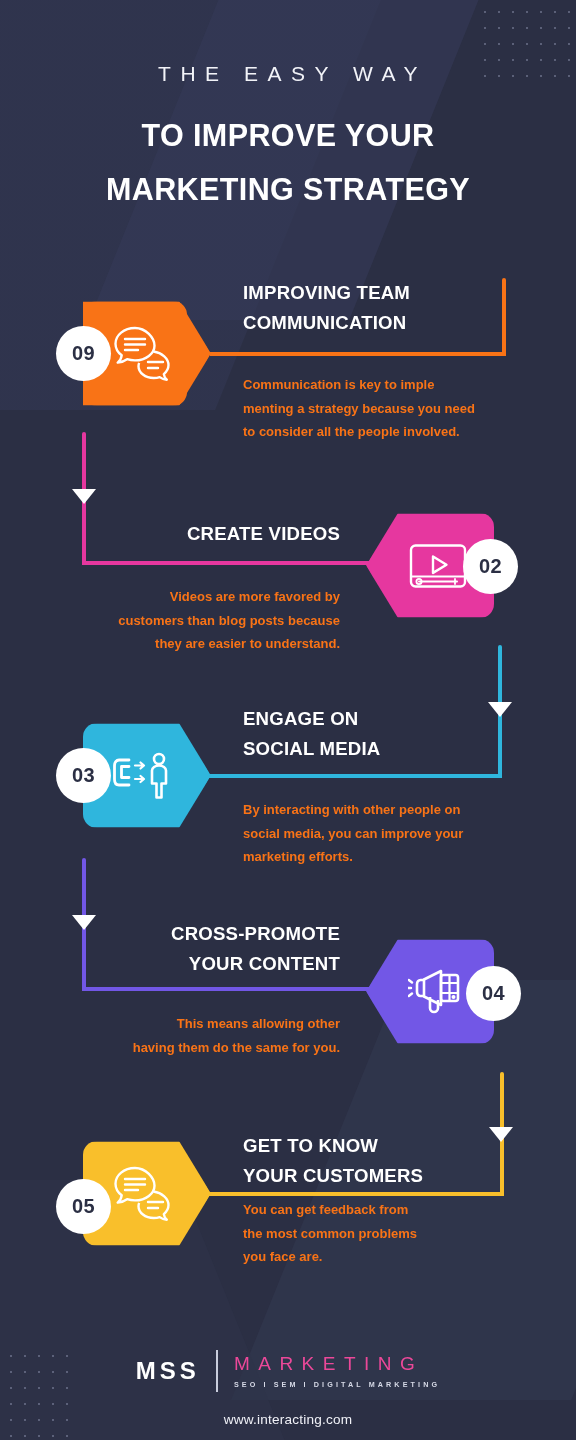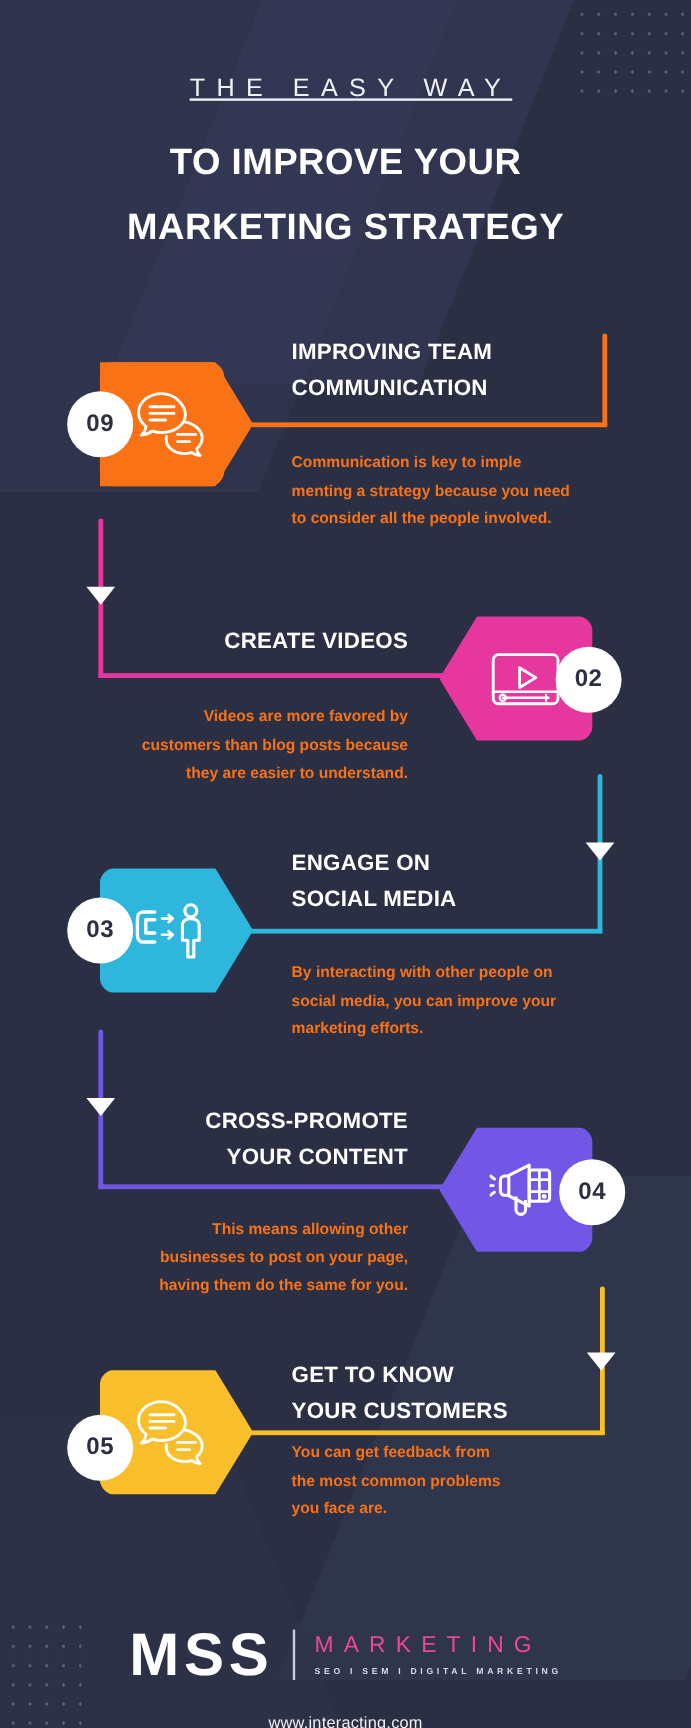--- a/index.html
+++ b/index.html
@@ -40,21 +40,21 @@
     background-image:radial-gradient(#8b91ad 1.1px, transparent 1.2px);
     background-size:14px 16px; opacity:.5;
   }
   .dots-tr { right:6px; top:4px; width:92px; height:78px; }
   .dots-bl { left:4px; top:1348px; width:64px; height:92px; }
 
   
   .header { position:absolute; left:0; top:0; width:576px; text-align:center; }
   .eyebrow {
     margin-top:62px; font-size:21px; font-weight:400;
-    letter-spacing:9.5px; color:#f2f3f8; text-indent:9px;text-decoration:underline;
+    letter-spacing:9.5px; color:#f2f3f8; text-indent:9px;
   }
   .title {
     margin-top:22px; font-size:30.5px; font-weight:bold;
     letter-spacing:.4px; line-height:1.78; color:#ffffff;
   }
 
   
   .step { position:absolute; left:0; width:576px; }
 
   .hex {
@@ -95,21 +95,21 @@
   .cline { position:absolute; }
   .arrow {
     position:absolute; width:0; height:0;
     border-left:12px solid transparent; border-right:12px solid transparent;
     border-top:15px solid #ffffff; z-index:4;
   }
 
   
   .footer { position:absolute; left:0; top:1350px; width:576px; text-align:center; }
   .logo-row { display:flex; align-items:center; justify-content:center; gap:16px; }
-  .logo-mss { font-size:50px; font-weight:bold; letter-spacing:4px; color:#fff; }
+  .logo-mss { font-size:24px; font-weight:bold; letter-spacing:4px; color:#fff; }
   .logo-div { width:2px; height:42px; background:#c9cddd; }
   .logo-right { text-align:left; }
   .logo-mk { font-size:19px; letter-spacing:8.5px; color:#ec4899; font-weight:400; }
   .logo-tag {
     font-size:7.2px; letter-spacing:3.1px; color:#d6d9e6;
     font-weight:bold; margin-top:5px;
   }
   .site { margin-top:20px; font-size:13.6px; color:#f0f1f7; letter-spacing:.2px; }
 </style>
 </head>
@@ -249,21 +249,20 @@
     </svg>
   </div>
   <div class="numcircle" style="left:466px;top:966px;">04</div>
 
   <div class="stitle right-al" style="left:40px;top:919px;width:300px;">
     <div>CROSS-PROMOTE</div>
     <div>YOUR CONTENT</div>
   </div>
   <div class="sbody right-al" style="left:40px;top:1012px;width:300px;">
     <div>This means allowing other</div>
-    <div>businesses to post on your page,</div>
     <div>having them do the same for you.</div>
   </div>
 </div>
 
 <div class="step">
   <div class="hex" style="left:83px;top:1132px;">
     <div style="position:absolute;left:0;top:9px;width:128px;height:105px;background:#f9bf2b;
                 -webkit-clip-path:polygon(0 0,75% 0,100% 50%,75% 100%,0 100%);
                 clip-path:polygon(0 0,75% 0,100% 50%,75% 100%,0 100%);
                 border-top-left-radius:14px;border-bottom-left-radius:14px;"></div>

